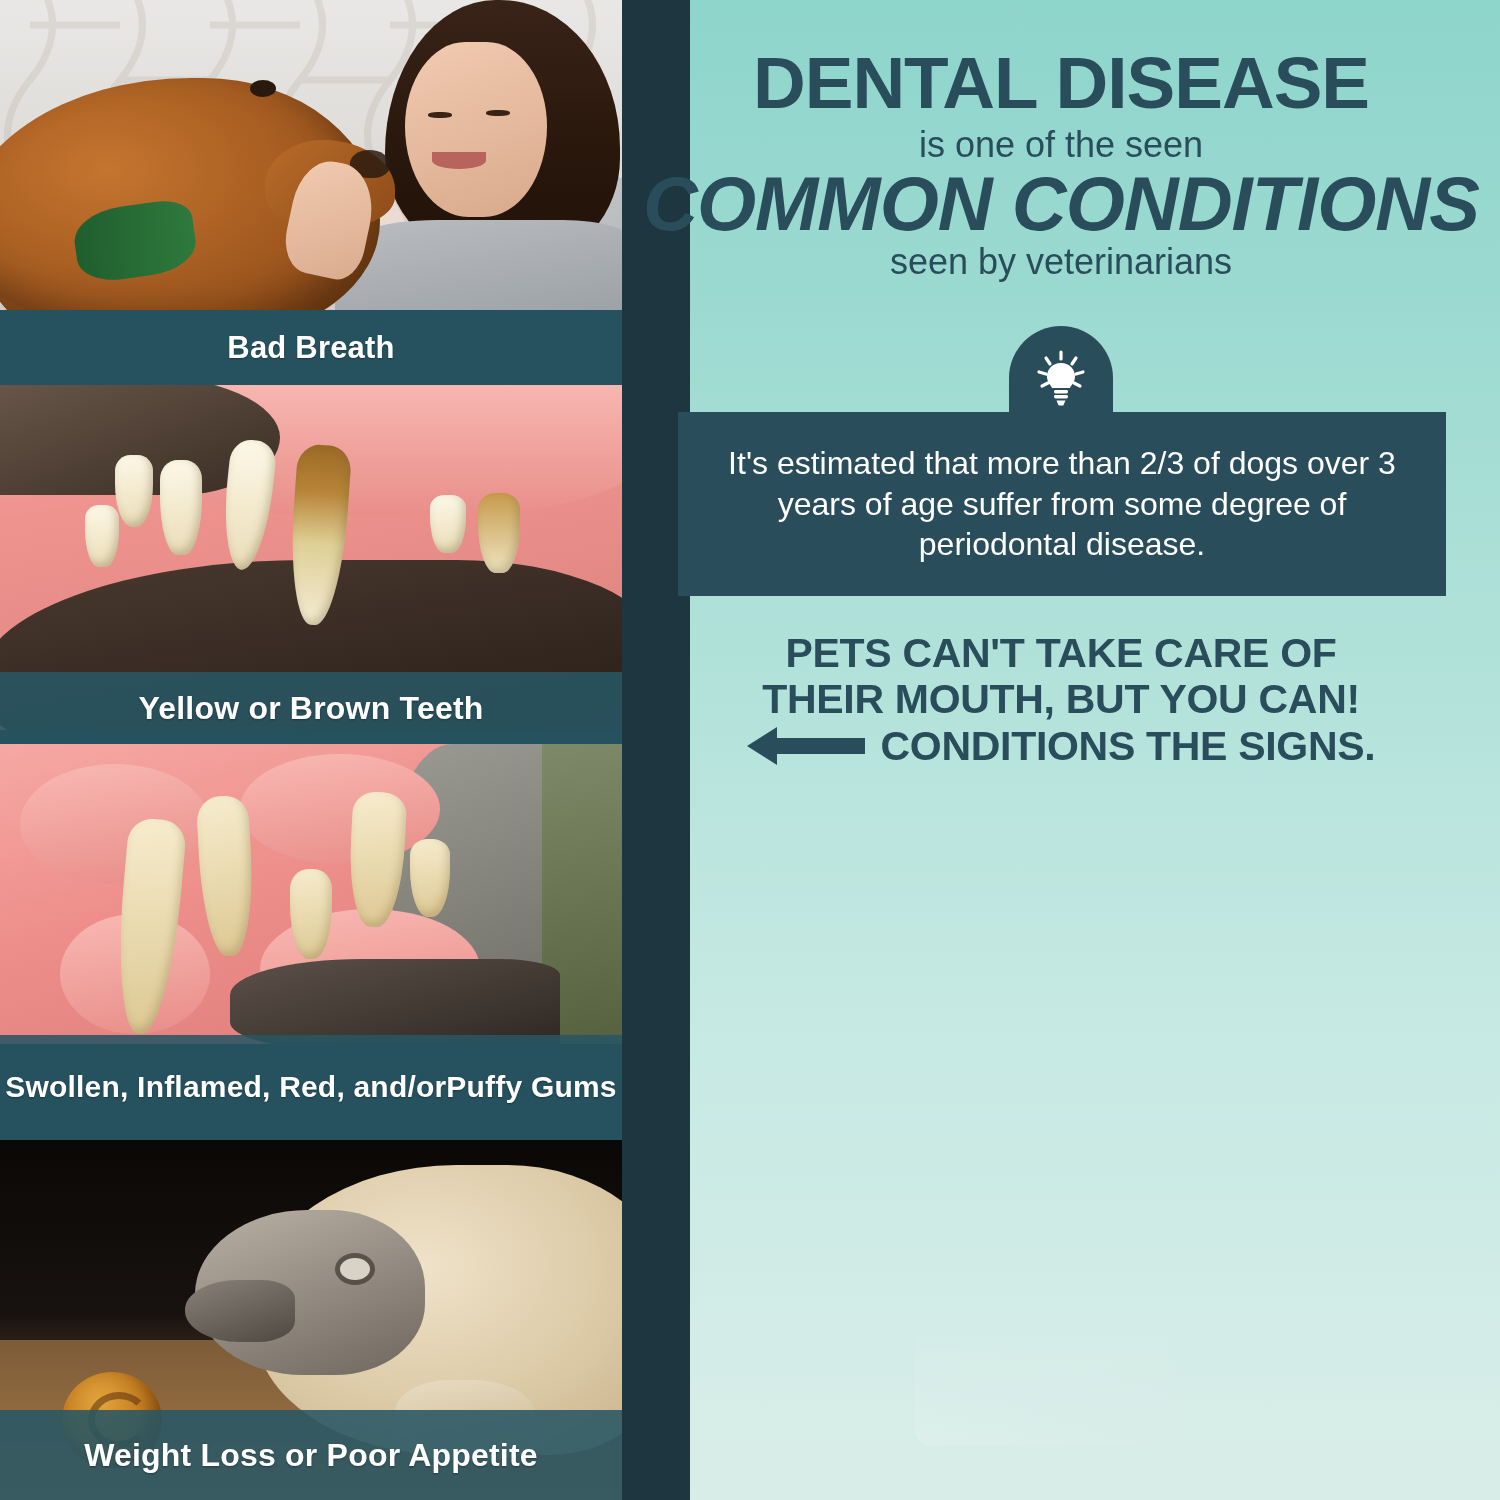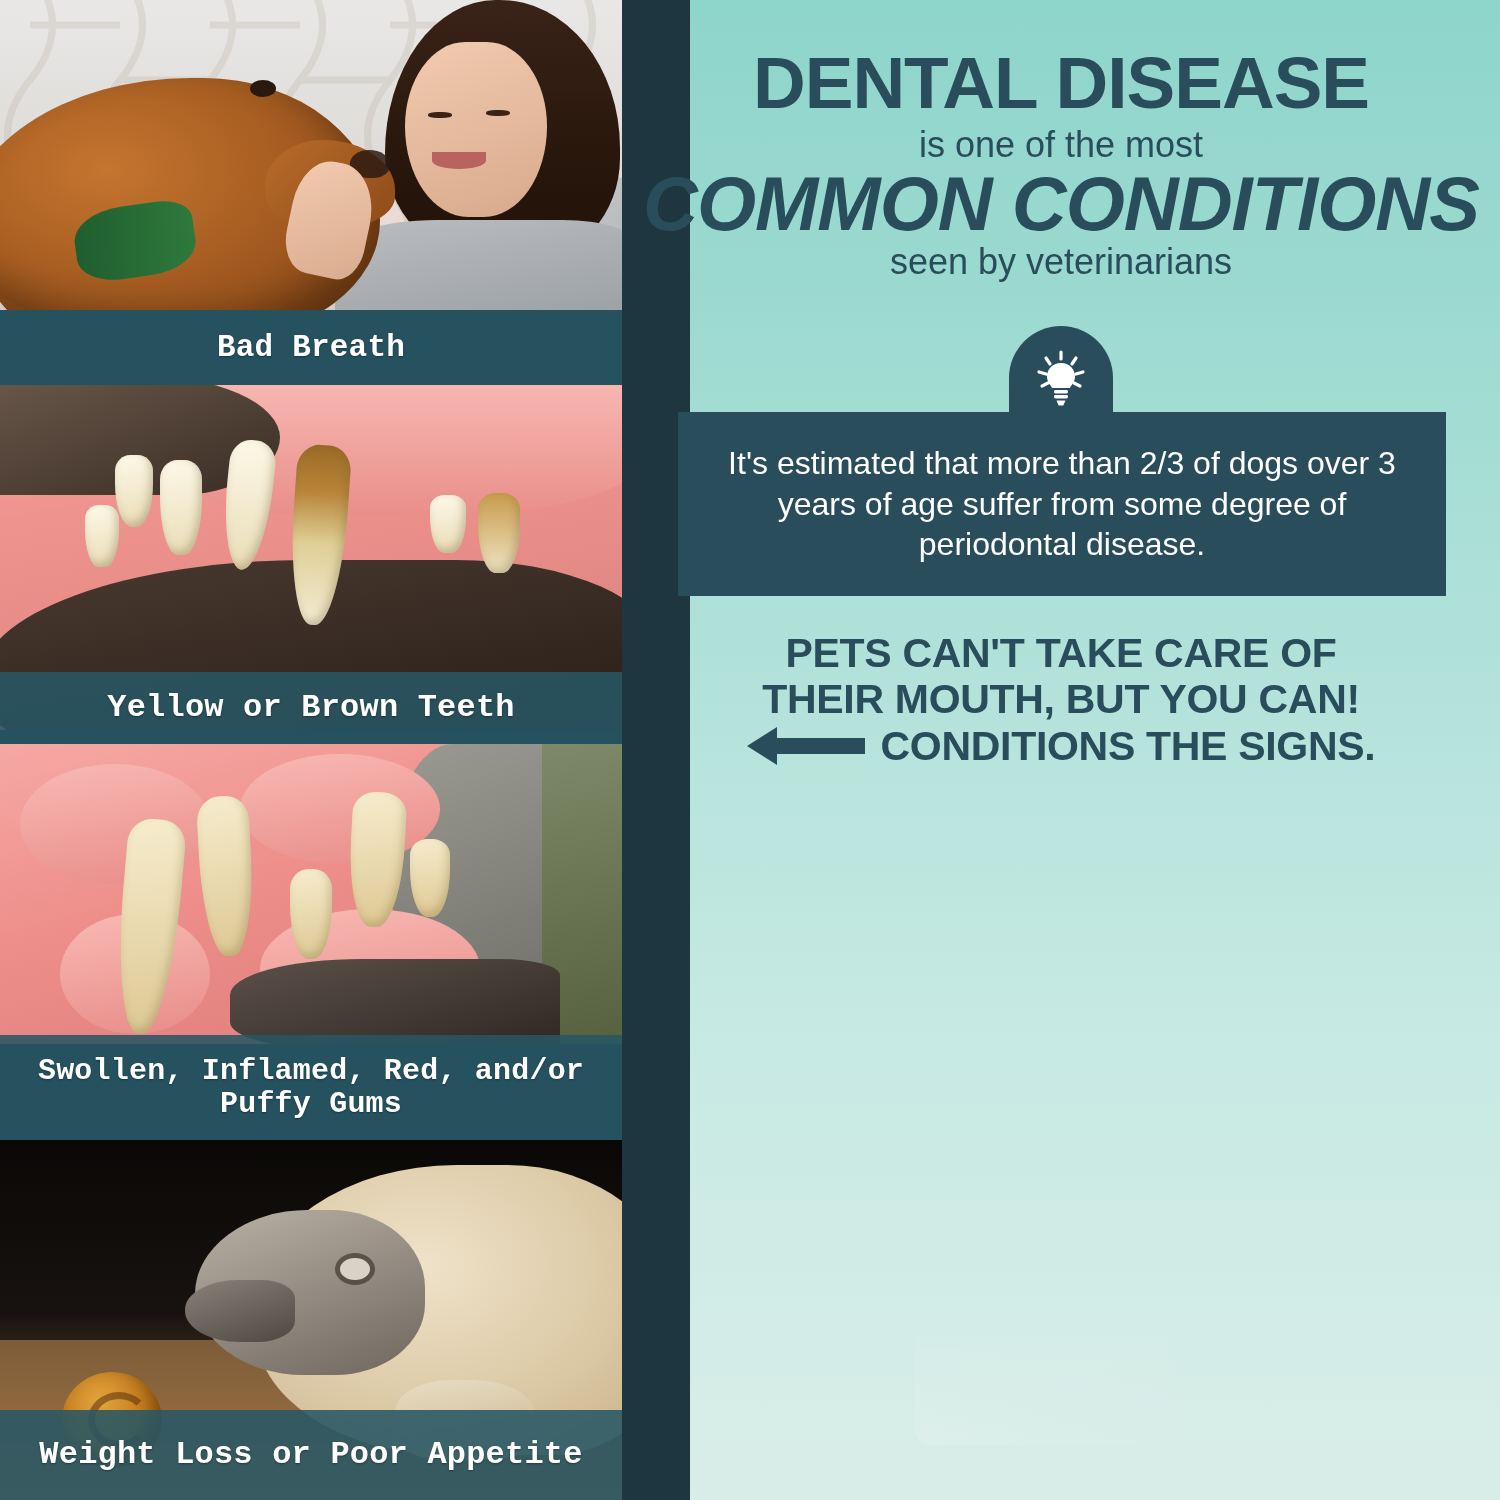--- a/index.html
+++ b/index.html
@@ -5,21 +5,21 @@
   html,body{margin:0;padding:0;}
   body{
     width:1500px;height:1500px;overflow:hidden;
     font-family:"Liberation Sans", sans-serif;
     background:#d8ece7;
   }
   #stage{position:relative;width:1500px;height:1500px;overflow:hidden;
     background:linear-gradient(180deg,#8ed5cc 0%,#9ad9d0 18%,#b2e2da 45%,#c9eae4 72%,#d9ede8 100%);}
 
   
-  #left-col{position:absolute;left:0;top:0;width:690px;height:1500px;overflow:hidden;background:#1d3640;font-family:Liberation Mono, monospace;}
+  #left-col{position:absolute;left:0;top:0;width:690px;height:1500px;overflow:hidden;background:#1d3640;}
   .panel{position:absolute;left:0;width:622px;overflow:hidden;}
   .photo{position:absolute;inset:0;overflow:hidden;}
   .cap{position:absolute;left:0;width:622px;
        background:rgba(40,86,100,0.88);
        color:#ffffff;font-weight:bold;text-align:center;
        display:flex;align-items:center;justify-content:center;
        letter-spacing:.2px;text-shadow:0 1px 2px rgba(0,0,0,.35);
        line-height:1.08;}
 
   
@@ -97,21 +97,21 @@
     background:linear-gradient(160deg,#9a9a93,#6d6d66);border-radius:40% 0 0 50%;}
   .tooth3{position:absolute;background:linear-gradient(172deg,#f6eccd,#ddc893);
     box-shadow:inset -3px -5px 9px rgba(130,105,55,.3);}
   #u-big{left:120px;top:75px;width:58px;height:215px;border-radius:42% 42% 46% 46%/12% 12% 70% 70%;transform:rotate(5deg);}
   #u-2{left:200px;top:52px;width:52px;height:160px;border-radius:44%/16% 16% 66% 66%;transform:rotate(-3deg);}
   #u-3{left:290px;top:125px;width:42px;height:90px;border-radius:44%/22% 22% 62% 62%;}
   #u-4{left:350px;top:48px;width:54px;height:135px;border-radius:44%/16% 16% 64% 64%;transform:rotate(3deg);}
   #u-5{left:410px;top:95px;width:40px;height:78px;border-radius:44%/20% 20% 62% 62%;}
   .dark-lip{position:absolute;left:230px;top:215px;width:330px;height:90px;
     background:linear-gradient(165deg,#5c5149,#2e2722);border-radius:40% 18% 0 30%;}
-  #cap3{top:1035px;height:105px;font-size:30px;flex-direction:column;}
+  #cap3{top:1035px;height:105px;font-size:30px;}
 
   
   #p4{top:1140px;height:360px;}
   #p4 .bg{position:absolute;inset:0;background:linear-gradient(180deg,#0a0806 0%,#171210 48%,#3a2a1c 62%,#6b4f33 100%);}
   .floor{position:absolute;left:0;bottom:0;width:100%;height:160px;
     background:linear-gradient(180deg,#7d5c38,#a67a48);}
   .dog4-body{position:absolute;left:255px;top:25px;width:420px;height:290px;
     background:radial-gradient(ellipse at 40% 35%, #efe2c9 0%, #ddcba8 50%, #c4ad85 100%);
     border-radius:48% 40% 30% 46%/48% 46% 40% 44%;}
   .dog4-head{position:absolute;left:195px;top:70px;width:230px;height:165px;
@@ -260,21 +260,21 @@
     </div>
     <div class="cap" id="cap4">
       <span>Weight Loss or Poor Appetite</span>
     </div>
   </div>
 
   <div id="right-col">
 
     <div id="headline">
       <div class="h-big navy" id="h-line1">DENTAL DISEASE</div>
-      <div class="navy" id="h-line2">is one of the most</div>
+      <div class="navy" id="h-line2">is one of the seen</div>
       <div class="h-big navy" id="h-line3">COMMON CONDITIONS</div>
       <div class="navy" id="h-line4">seen by veterinarians</div>
     </div>
 
     <div id="bulb-badge">
       <svg width="64" height="64" viewBox="0 0 64 64">
         <g stroke="#ffffff" stroke-width="3.2" stroke-linecap="round">
           <line x1="32" y1="6" x2="32" y2="13"></line>
           <line x1="17" y1="12" x2="21" y2="18"></line>
           <line x1="47" y1="12" x2="43" y2="18"></line>

